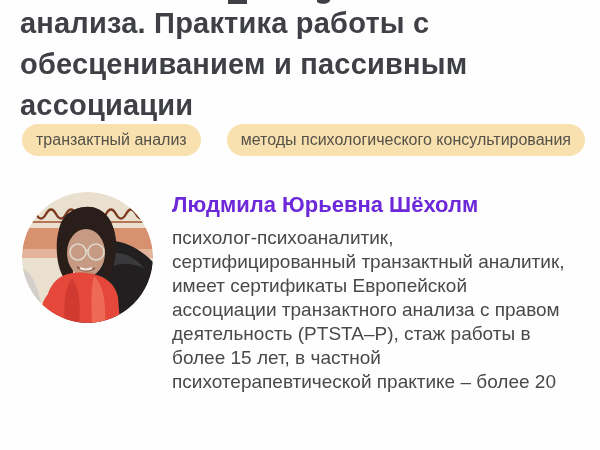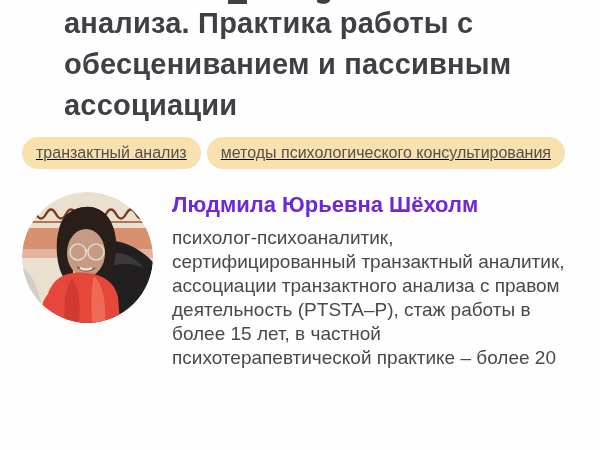--- a/index.html
+++ b/index.html
@@ -18,28 +18,27 @@
   h1.course-title {
     position: absolute;
     left: 20px; top: 3px;
     width: 565px;
     font-size: 29px;
     line-height: 41px;
     font-weight: 700;
     color: #3e4045;
     letter-spacing: 0.2px;
   }
-  h1.course-title span { display: block; white-space: nowrap; margin-left: 44px; }
+  h1.course-title span { display: block; white-space: nowrap; }
 
   .tags {
     position: absolute;
-    left: 22px; top: 137px;
+    left: 22px; top: 124px;
     display: flex;
-    gap: 6px;
-    text-decoration: underline;
+    gap: 26px;
   }
   .tag {
     display: inline-block;
     background: #f8e1ae;
     color: #54504a;
     font-size: 16px;
     line-height: 32px;
     height: 32px;
     padding: 0 14px;
     border-radius: 16px;
@@ -137,17 +136,18 @@
       <path d="M72 84 C80 92 84 106 83 131 L70 131 C69 110 69 94 72 84 Z" fill="#ef6a55"></path>
     </g>
   </svg>
 </div>
 
 <h2 class="author-name">Людмила Юрьевна Шёхолм</h2>
 
 <div class="bio">
   <div>психолог-психоаналитик,</div>
   <div>сертифицированный транзактный аналитик,</div>
+  <div>имеет сертификаты Европейской</div>
   <div>ассоциации транзактного анализа с правом</div>
   <div>деятельность (PTSTA–P), стаж работы в</div>
   <div>более 15 лет, в частной</div>
   <div>психотерапевтической практике – более 20</div>
 </div>
 
 </body></html>

